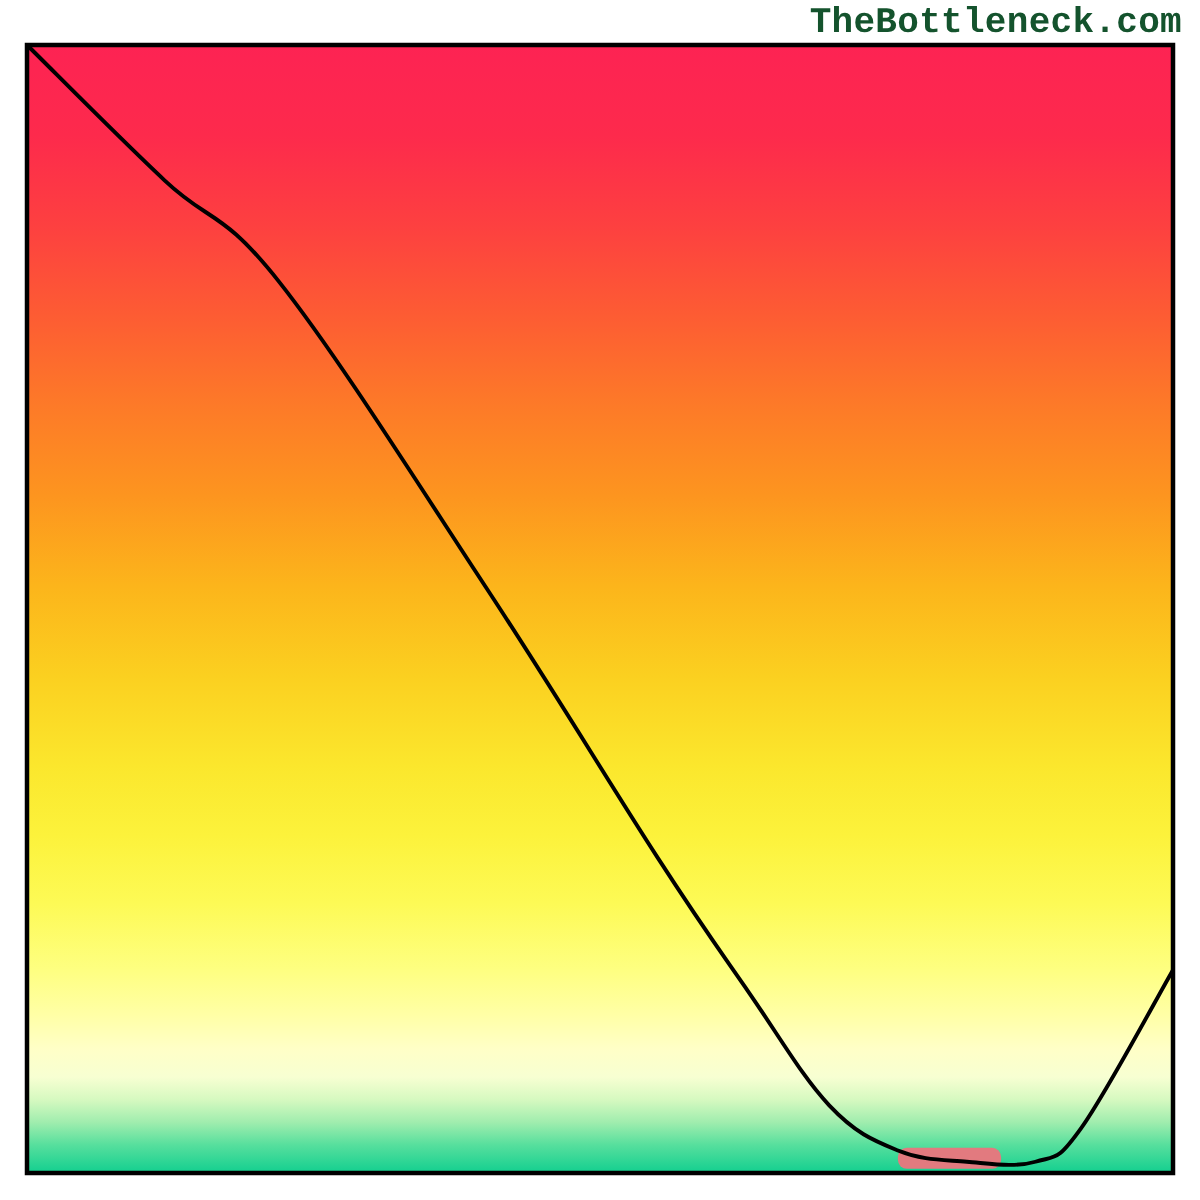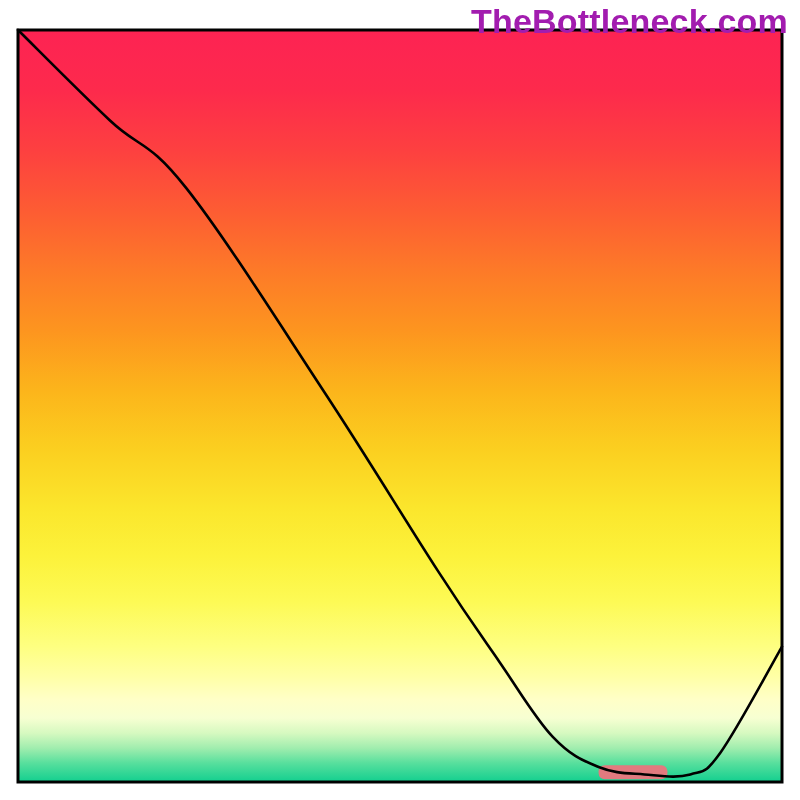--- a/index.html
+++ b/index.html
@@ -12,24 +12,24 @@
   }
   .stage {
     position: relative;
     width: 800px;
     height: 800px;
   }
   .watermark {
     position: absolute;
     top: 2px;
     right: 12px;
-    font-family: Liberation Sans, sans-serif;
-    font-size: 34px;
+    font-family: Liberation Mono, monospace;
+    font-size: 24px;
     font-weight: 600;
-    color: #a21caf;
+    color: #14532d;
     letter-spacing: 0.2px;
   }
   svg.chart {
     position: absolute;
     top: 0;
     left: 0;
   }
 </style>
 </head>
 <body>

